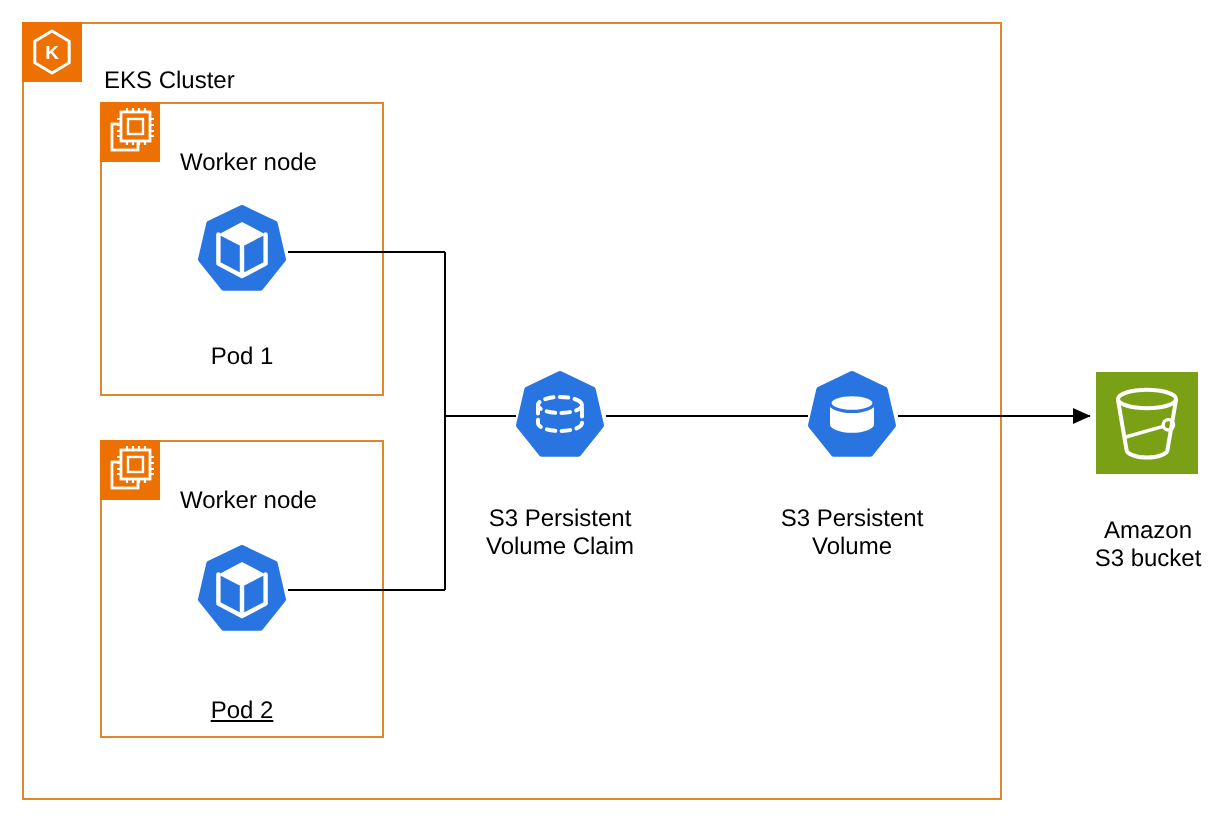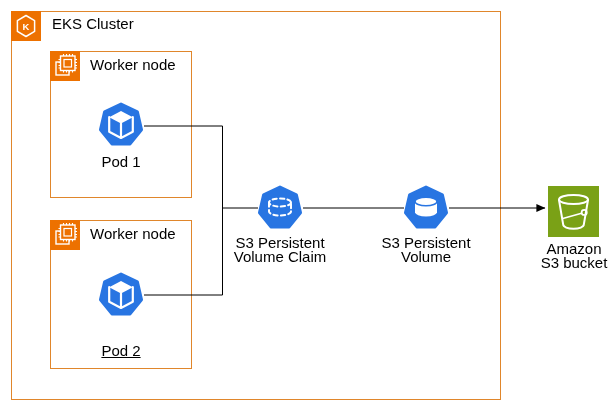--- a/index.html
+++ b/index.html
@@ -7,21 +7,21 @@
     --green:#7AA116; --line:#000000; --text:#000000; --bg:#FFFFFF;
   }
   html,body{margin:0;padding:0;background:var(--bg);}
   #canvas{
     position:relative;width:612px;height:411px;background:var(--bg);
     font-family:"Liberation Sans","DejaVu Sans",sans-serif;color:var(--text);
     overflow:hidden;
   }
   .group-box{position:absolute;border:1px solid var(--border_orange);background:transparent;box-sizing:border-box;}
   .icon-square{position:absolute;display:flex;align-items:center;justify-content:center;}
-  .lbl{position:absolute;font-size:15px;line-height:14px;white-space:pre-line;color:var(--text);}
+  .lbl{position:absolute;font-size:12px;line-height:14px;white-space:pre-line;color:var(--text);margin-top:16px;}
   .lbl.center{text-align:center;}
   .connectors{position:absolute;left:0;top:0;pointer-events:none;}
   svg{display:block;}
 </style>
 </head>
 <body>
 
 <div id="canvas">
 
   <div class="group-box" style="left:11px;top:11px;width:490px;height:389px;"></div>
@@ -80,21 +80,21 @@
   </div>
   <span class="lbl" style="left:90px;top:227px;">Worker node</span>
 
   <div class="icon-square" style="left:98px;top:272px;width:46px;height:46px;">
     <svg width="46" height="46" viewBox="0 0 46 46">
       <polygon points="23,2 39.4,9.9 43.5,27.7 32.1,41.9 13.9,41.9 2.5,27.7 6.6,9.9" fill="var(--blue)" stroke="var(--blue)" stroke-width="3" stroke-linejoin="round"></polygon>
       <polygon points="23,9 34.8,15.2 23,21.4 11.2,15.2" fill="#fff"></polygon>
       <path d="M11.2 15.2 V29.8 L23 36 L34.8 29.8 V15.2 M23 21.4 V36" fill="none" stroke="#fff" stroke-width="2.2" stroke-linejoin="round" stroke-linecap="round"></path>
     </svg>
   </div>
-  <span class="lbl center" style="left:93px;top:344px;width:56px;text-decoration:underline;">Pod 2</span>
+  <span class="lbl center" style="left:93px;top:332px;width:56px;text-decoration:underline;">Pod 2</span>
 
   <div class="icon-square" style="left:257px;top:185px;width:46px;height:46px;">
     <svg width="46" height="46" viewBox="0 0 46 46">
       <polygon points="23,2 39.4,9.9 43.5,27.7 32.1,41.9 13.9,41.9 2.5,27.7 6.6,9.9" fill="var(--blue)" stroke="var(--blue)" stroke-width="3" stroke-linejoin="round"></polygon>
       <path d="M12 17.5 V26.5 A11 4 0 0 0 34 26.5 V17.5" fill="none" stroke="#fff" stroke-width="2" stroke-dasharray="4.2 3.2" stroke-linecap="round"></path>
       <ellipse cx="23" cy="17.5" rx="11" ry="4" fill="none" stroke="#fff" stroke-width="2" stroke-dasharray="4.2 3.2" stroke-linecap="round"></ellipse>
     </svg>
   </div>
   <span class="lbl center" style="left:228px;top:236px;width:104px;">S3 Persistent
 Volume Claim</span>

